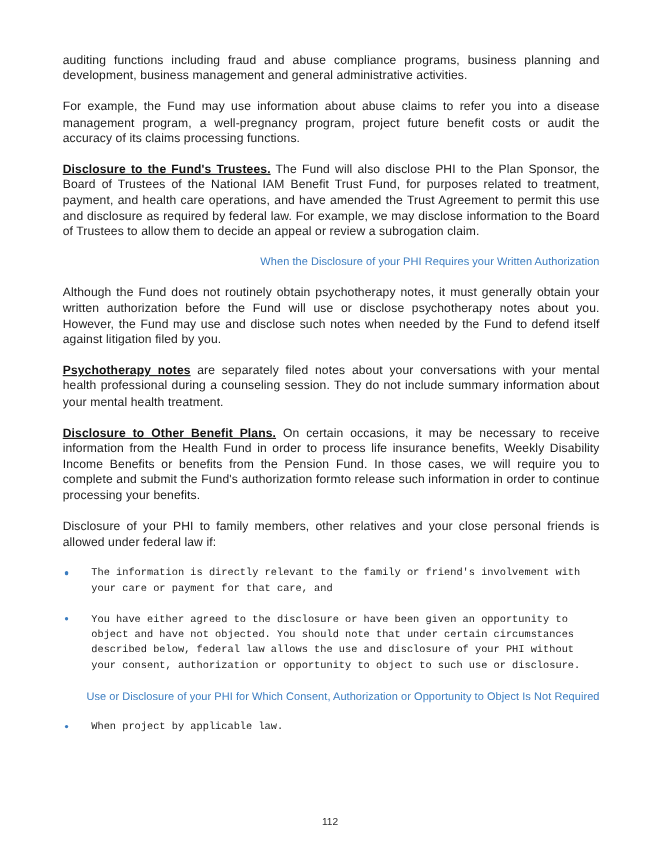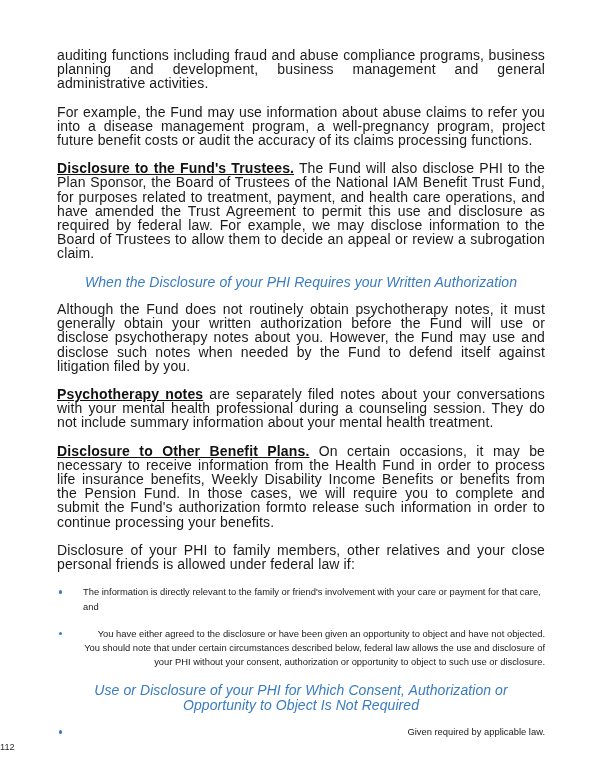--- a/index.html
+++ b/index.html
@@ -25,76 +25,76 @@
     background: #ffffff;
   }
   .content {
     position: absolute;
     left: 57px;
     top: 48px;
     width: 488px;
   }
   p.body-para {
     margin: 0 0 14px 0;
-    font-size: 14px;
+    font-size: 11px;
     line-height: 14.2px;
     text-align: justify;
     color: #1a1a1a;
     letter-spacing: 0.01em;
   }
   p.body-para:last-child {
     margin-bottom: 0;
   }
   .lead-in {
     font-weight: bold;
     color: #111111;
     text-decoration: underline;
   }
   h2.section-heading {
     margin: 0 0 13px 0;
-    font-size: 14px;
+    font-size: 10px;
     line-height: 14.4px;
-    font-style: italic;
     font-weight: normal;
     color: #3a7cc0;
-    text-align: center;
+    text-align: right;
     letter-spacing: 0.005em;
   }
   ul.bullet-list {
     margin: 0 0 14px 0;
     padding: 0;
     list-style: none;
+    font-family: Liberation Mono, monospace;
   }
   ul.bullet-list li {
     position: relative;
     margin: 0 0 13px 0;
     padding-left: 26px;
     font-size: 9.4px;
     line-height: 14.2px;
     text-align: left;
     color: #1a1a1a;
   }
   ul.bullet-list li:last-child {
     margin-bottom: 0;
-    text-align: right;
   }
   ul.bullet-list li .bullet-marker {
     position: absolute;
     left: 2px;
     top: 5px;
     width: 3.4px;
     height: 3.4px;
     background: #3a7cc0;
     border-radius: 50%;
   }
   .page-number {
     position: absolute;
     left: 0;
     top: 742px;
     width: 600px;
+    text-align: center;
     font-size: 9.2px;
     color: #2b2b2b;
   }
 </style>
 </head>
 <body>
 
 <div class="page">
 
   <div class="content" id="content-root">
@@ -105,19 +105,19 @@
       <p class="body-para"><span>Although the Fund does not routinely obtain psychotherapy notes, it must generally obtain your written authorization before the Fund will use or disclose psychotherapy notes about you. However, the Fund may use and disclose such notes when needed by the Fund to defend itself against litigation filed by you.</span></p>
       <p class="body-para"><span class="lead-in">Psychotherapy notes</span><span> are separately filed notes about your conversations with your mental health professional during a counseling session. They do not include summary information about your mental health treatment.</span></p>
       <p class="body-para"><span class="lead-in">Disclosure to Other Benefit Plans.</span><span> On certain occasions, it may be necessary to receive information from the Health Fund in order to process life insurance benefits, Weekly Disability Income Benefits or benefits from the Pension Fund. In those cases, we will require you to complete and submit the Fund's authorization formto release such information in order to continue processing your benefits.</span></p>
       <p class="body-para"><span>Disclosure of your PHI to family members, other relatives and your close personal friends is allowed under federal law if:</span></p>
       <ul class="bullet-list">
         <li><span class="bullet-marker"></span><span>The information is directly relevant to the family or friend's involvement with your care or payment for that care, and</span></li>
         <li><span class="bullet-marker"></span><span>You have either agreed to the disclosure or have been given an opportunity to object and have not objected. You should note that under certain circumstances described below, federal law allows the use and disclosure of your PHI without your consent, authorization or opportunity to object to such use or disclosure.</span></li>
       </ul>
       <h2 class="section-heading">Use or Disclosure of your PHI for Which Consent, Authorization or Opportunity to Object Is Not Required</h2>
       <ul class="bullet-list">
-        <li><span class="bullet-marker"></span><span>Given required by applicable law.</span></li>
+        <li><span class="bullet-marker"></span><span>When project by applicable law.</span></li>
       </ul>
     </div>
 
   <div class="page-number">112</div>
 
 </div>
 
 </body></html>

